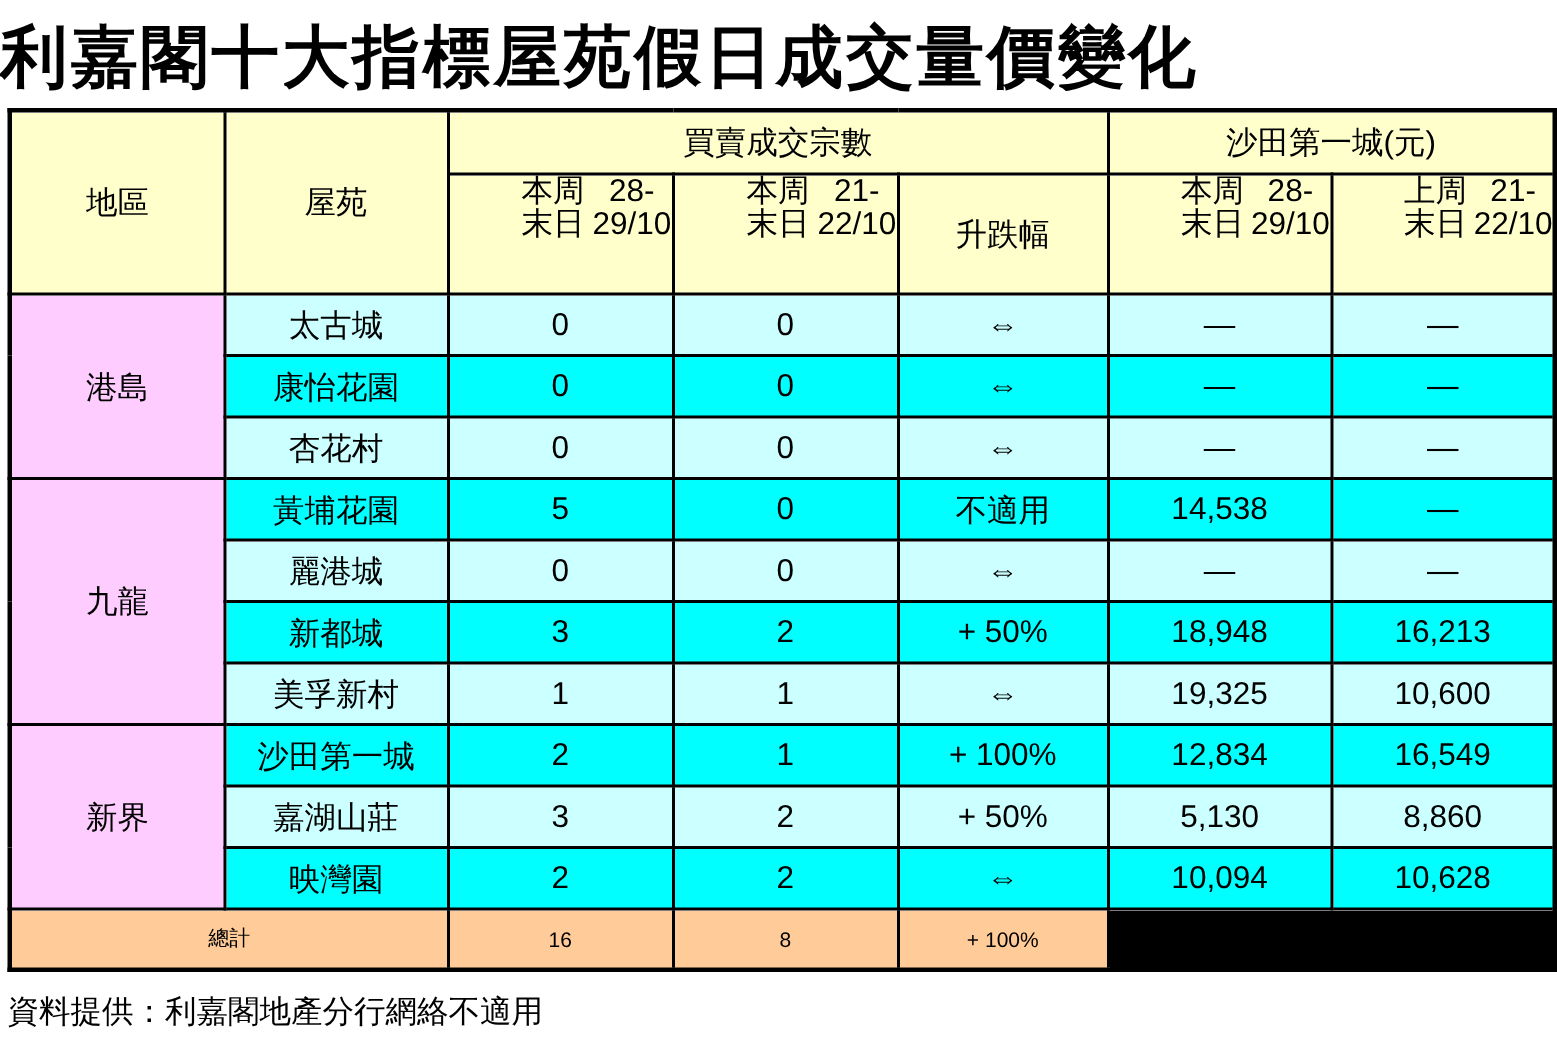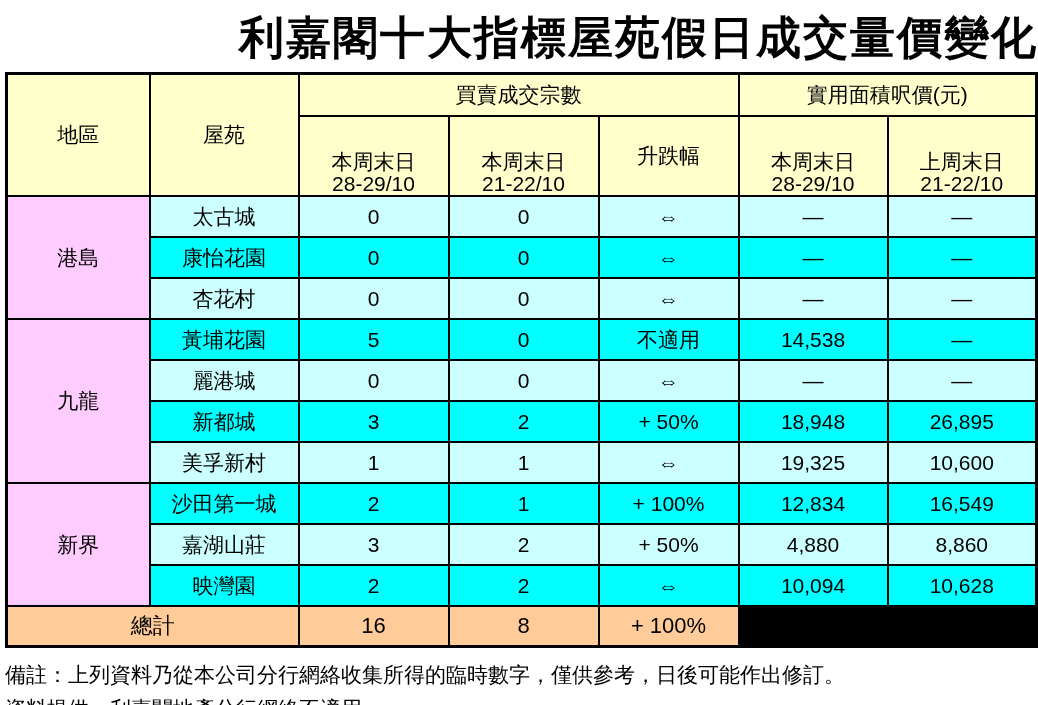--- a/index.html
+++ b/index.html
@@ -11,46 +11,46 @@
     --blackout:#000000;
     --border:#000000;
   }
   html,body{margin:0;padding:0;}
   body{
     width:1038px;height:705px;background:#FFFFFF;
     font-family:"Liberation Sans","DejaVu Sans",sans-serif;
     color:#000;position:relative;overflow:hidden;
   }
   .title{
-    width:1038px;height:68px;line-height:68px;text-align:right;
+    width:1038px;height:68px;line-height:68px;text-align:left;
     font-size:45px;font-weight:900;letter-spacing:2px;
     font-family:"DejaVu Sans","Liberation Sans",sans-serif;
     margin-top:4px;white-space:nowrap;
   }
   table.main{
     border-collapse:collapse;table-layout:fixed;
     margin-left:5px;width:1030px;
     border:3px solid var(--border);
   }
   table.main td,table.main th{
     border:2px solid var(--border);
     text-align:center;vertical-align:middle;
     padding:0;overflow:hidden;
     font-weight:normal;font-size:21px;
   }
   tr.hrow1 th{background:var(--header-bg);height:40px;font-size:21px;}
   tr.hrow2 th{background:var(--header-bg);height:78px;}
   th.corner{background:var(--header-bg);font-size:22px;}
-  .subhead{display:flex;flex-direction:column;justify-content:flex-end;height:78px;}
+  .subhead{display:flex;flex-direction:row;justify-content:space-between;height:78px;padding-left:43px;}
   .subhead div{font-size:21px;line-height:22px;}
   td.region{background:var(--region-bg);font-size:22px;}
   tr.light td.data{background:var(--row-light);}
   tr.bright td.data{background:var(--row-bright);}
   td.data{height:39px;font-size:21px;}
-  tr.total-row td{background:var(--total-bg);height:38px;font-size:22px;margin-left:20px;}
+  tr.total-row td{background:var(--total-bg);height:38px;font-size:14px;margin-left:20px;}
   tr.total-row td.blackout{background:var(--blackout);}
   .footnotes{margin:10px 0 0 5px;font-size:21px;line-height:34px;
     font-family:"Liberation Sans","DejaVu Sans",sans-serif;}
   .footnotes div{white-space:nowrap;}
 </style>
 </head>
 <body>
 
 <div class="title">利嘉閣十大指標屋苑假日成交量價變化</div>
 
@@ -63,21 +63,21 @@
       <col style="width:140px">
       <col style="width:149px">
       <col style="width:149px">
   </colgroup>
 
   <tbody>
       <tr class="hrow1">
     <th class="corner" rowspan="2">地區</th>
     <th class="corner" rowspan="2">屋苑</th>
     <th colspan="3">買賣成交宗數</th>
-    <th colspan="2">實用面積呎價(元)</th>
+    <th colspan="2">沙田第一城(元)</th>
   </tr>
 
   <tr class="hrow2">
     <th>
       <div class="subhead">
         <div>本周末日</div>
         <div>28-29/10</div>
       </div>
     </th>
     <th>
@@ -143,21 +143,21 @@
     <td class="data">⇔</td>
     <td class="data">—</td>
     <td class="data">—</td>
   </tr>
   <tr class="bright">
     <td class="data">新都城</td>
     <td class="data">3</td>
     <td class="data">2</td>
     <td class="data">+ 50%</td>
     <td class="data">18,948</td>
-    <td class="data">26,895</td>
+    <td class="data">16,213</td>
   </tr>
   <tr class="light">
     <td class="data">美孚新村</td>
     <td class="data">1</td>
     <td class="data">1</td>
     <td class="data">⇔</td>
     <td class="data">19,325</td>
     <td class="data">10,600</td>
   </tr>
 
@@ -168,21 +168,21 @@
     <td class="data">1</td>
     <td class="data">+ 100%</td>
     <td class="data">12,834</td>
     <td class="data">16,549</td>
   </tr>
   <tr class="light">
     <td class="data">嘉湖山莊</td>
     <td class="data">3</td>
     <td class="data">2</td>
     <td class="data">+ 50%</td>
-    <td class="data">4,880</td>
+    <td class="data">5,130</td>
     <td class="data">8,860</td>
   </tr>
   <tr class="bright">
     <td class="data">映灣園</td>
     <td class="data">2</td>
     <td class="data">2</td>
     <td class="data">⇔</td>
     <td class="data">10,094</td>
     <td class="data">10,628</td>
   </tr>
@@ -191,15 +191,14 @@
     <td colspan="2">總計</td>
     <td>16</td>
     <td>8</td>
     <td>+ 100%</td>
     <td colspan="2" class="blackout"></td>
   </tr>
 </tbody>
   </table>
 
 <div class="footnotes">
-  <div>備註：上列資料乃從本公司分行網絡收集所得的臨時數字，僅供參考，日後可能作出修訂。</div>
   <div>資料提供：利嘉閣地產分行網絡不適用</div>
 </div>
 
 </body></html>

